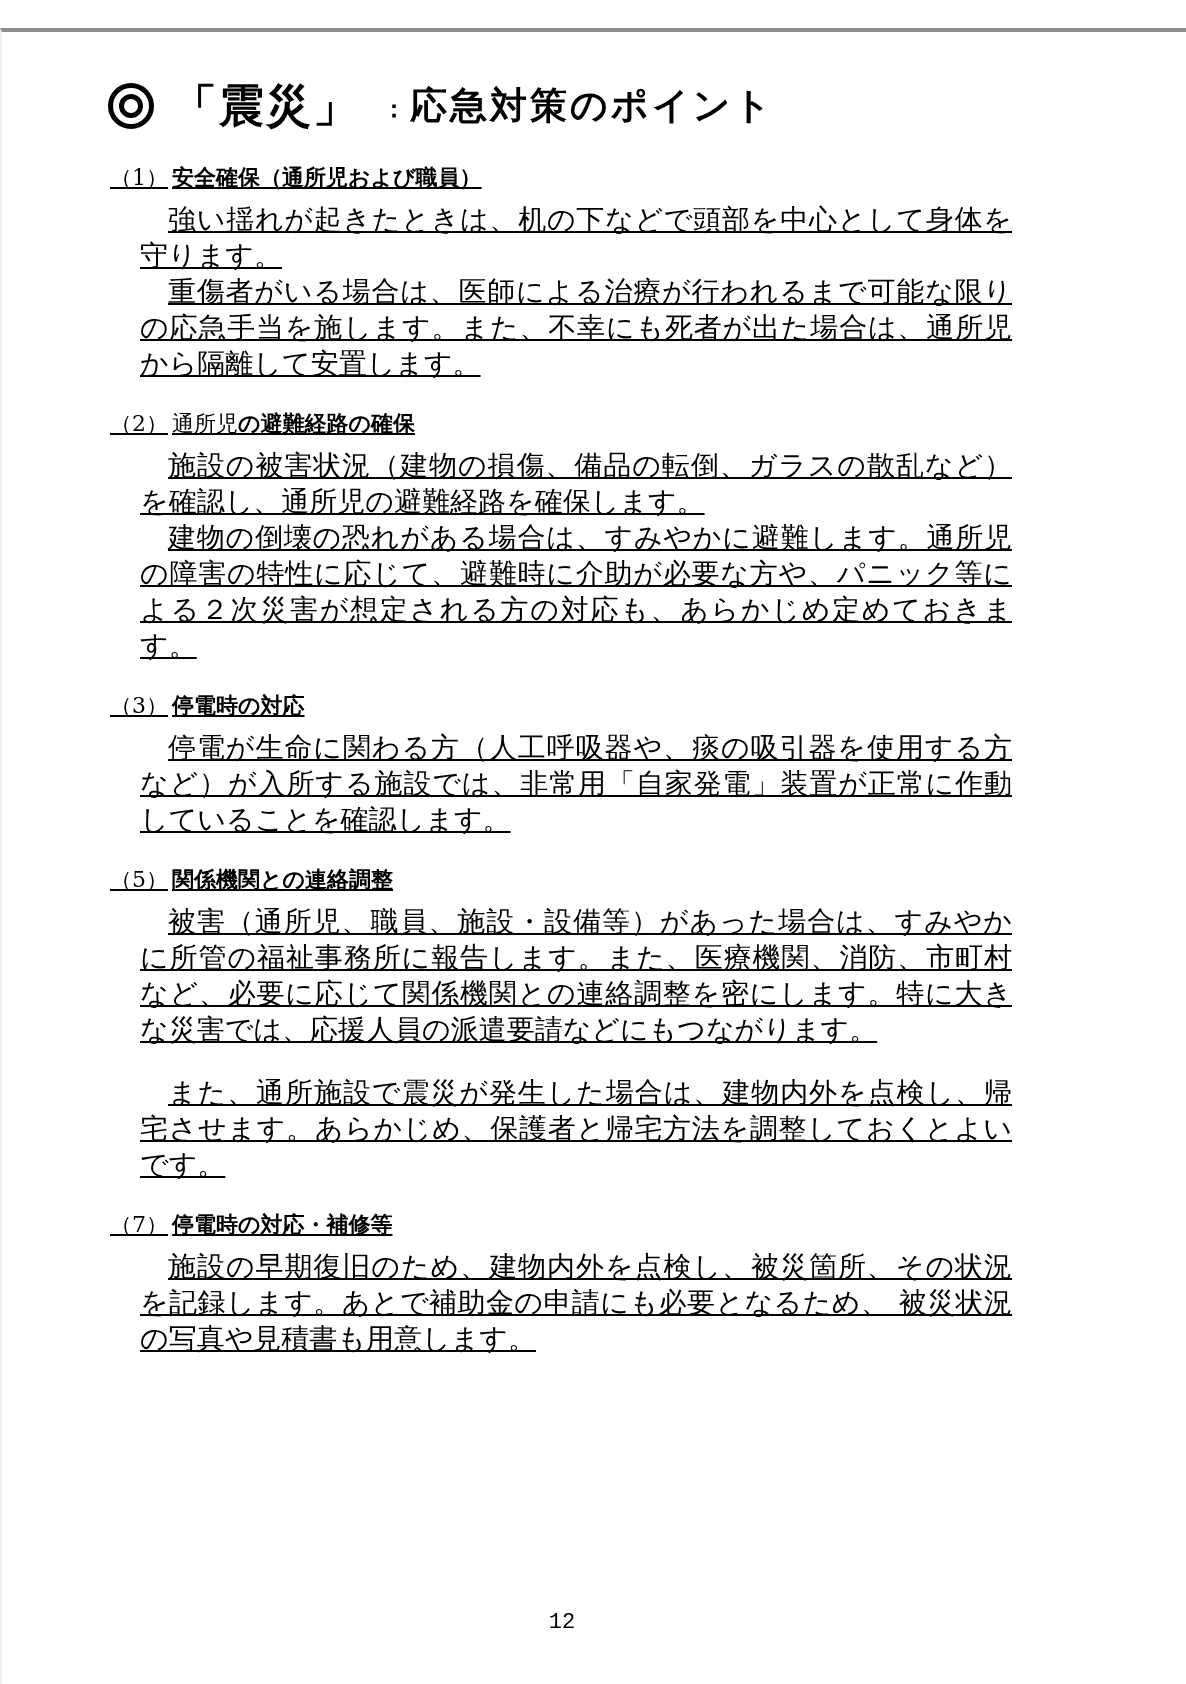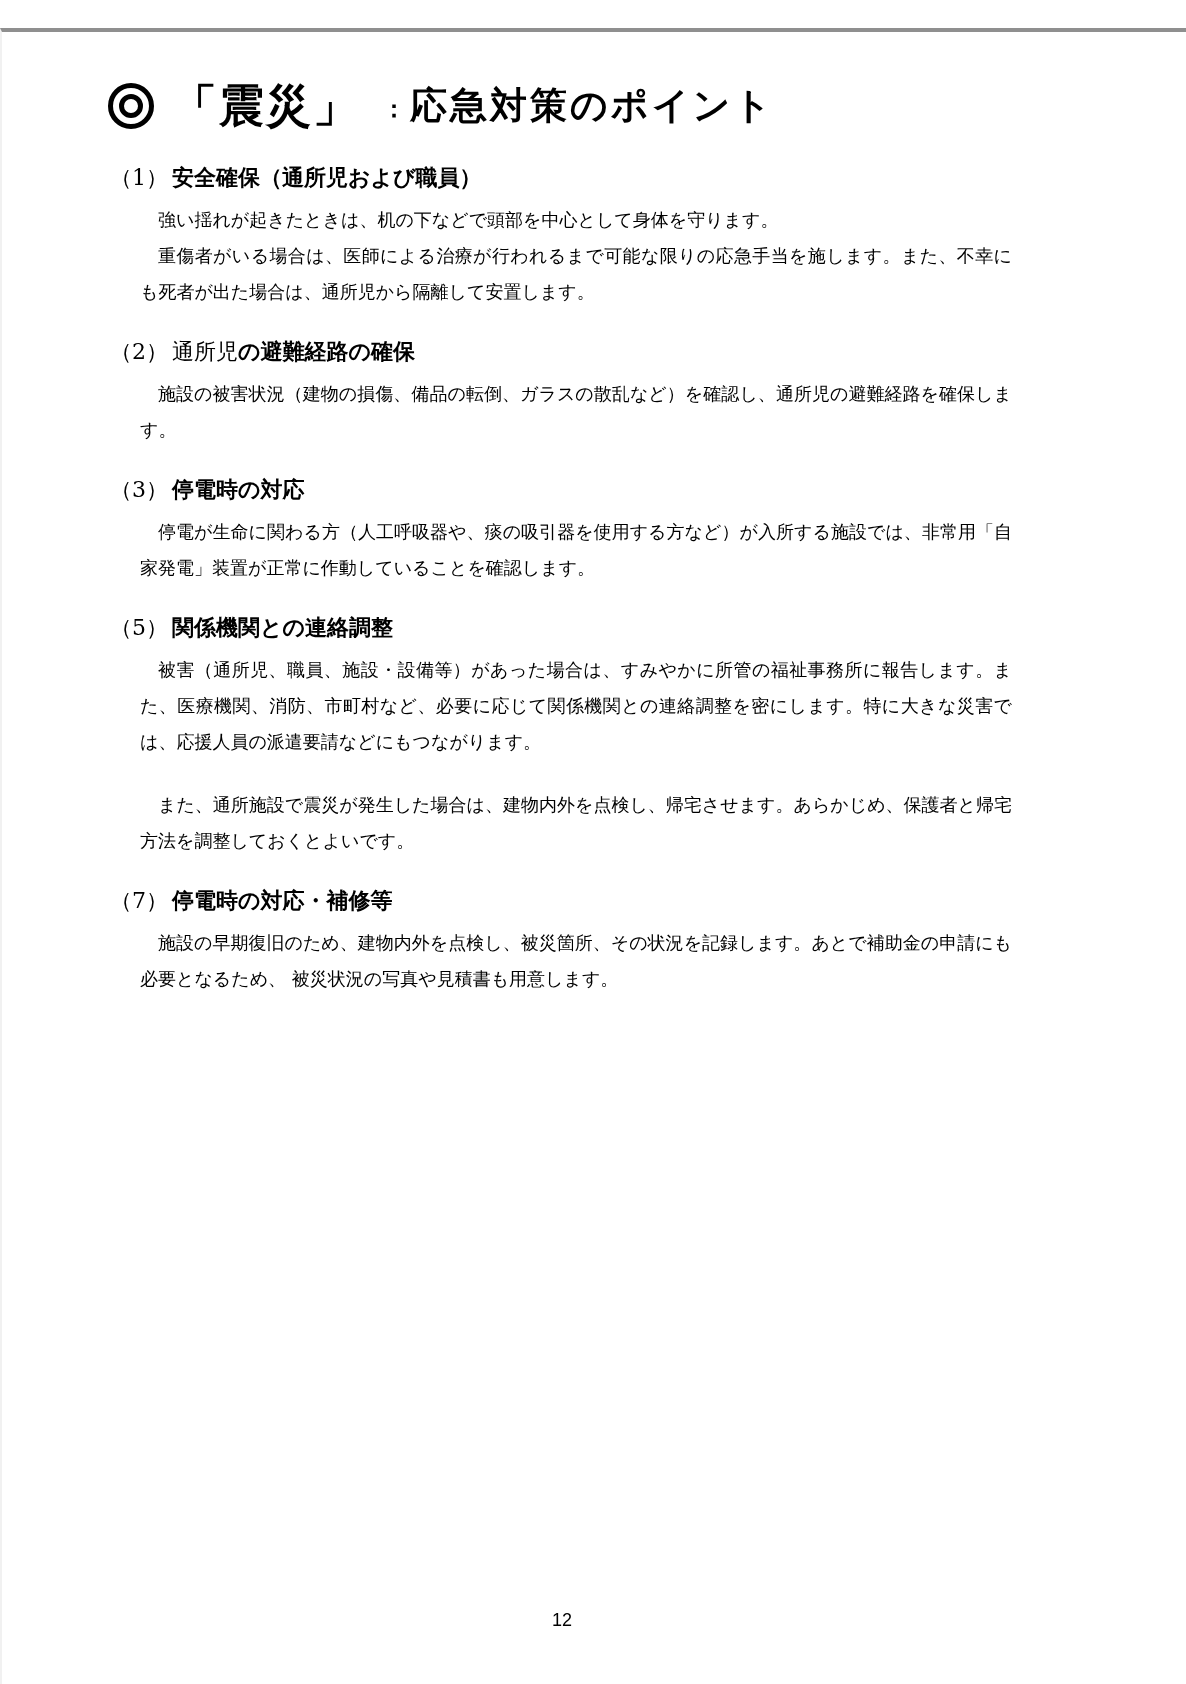--- a/index.html
+++ b/index.html
@@ -39,21 +39,21 @@
     content: "";
     width: 14px; height: 14px;
     border: 5px solid #000;
     border-radius: 50%;
   }
   .title-main  { font-size: 45px; letter-spacing: 2px; }
   .title-colon { font-size: 24px; margin: 6px 4px 0 22px; }
   .title-sub   { font-size: 37px; letter-spacing: 3px; }
 
   
-  .sec { margin-top: 27px; }
+  .sec { margin-top: 27px; text-decoration: underline; }
   .sec-heading {
     margin: 0 0 9px 2px;
     font-size: 22px;
     line-height: 30px;
     font-weight: bold;
     font-family: "DejaVu Sans", "Liberation Sans", sans-serif;
   }
   .sec-num {
     font-family: "DejaVu Serif", "Liberation Serif", serif;
     font-weight: normal;
@@ -61,36 +61,36 @@
   }
   .sec-pre {
     font-family: "DejaVu Serif", "Liberation Serif", serif;
     font-weight: normal;
   }
   .sec-main { font-weight: bold; }
 
   .sec p {
     margin: 0 0 0 32px;
     width: 872px;
-    font-size: 18px;
+    font-size: 28px;
     line-height: 36px;
     text-indent: 1em;
     text-align: justify;
     text-justify: inter-ideograph;
   }
 
   
   .page-number {
     position: absolute;
     top: 1578px;
     left: 0;
     width: 1120px;
     text-align: center;
-    font-size: 18px;
-    font-family: Liberation Sans, sans-serif;
+    font-size: 22px;
+    font-family: Liberation Mono, monospace;
   }
 </style>
 </head>
 <body>
 
 <div class="page">
 
   <h1 class="title">
     <span class="marker"></span>
     <span class="title-main">「震災」</span>
@@ -100,20 +100,21 @@
 
   <section class="sec">
     <h2 class="sec-heading"><span class="sec-num">（1）</span><span class="sec-pre"></span><span class="sec-main">安全確保（通所児および職員）</span></h2>
     <p>強い揺れが起きたときは、机の下などで頭部を中心として身体を守ります。</p>
     <p>重傷者がいる場合は、医師による治療が行われるまで可能な限りの応急手当を施します。また、不幸にも死者が出た場合は、通所児から隔離して安置します。</p>
   </section>
 
   <section class="sec">
     <h2 class="sec-heading"><span class="sec-num">（2）</span><span class="sec-pre">通所児</span><span class="sec-main">の避難経路の確保</span></h2>
     <p>施設の被害状況（建物の損傷、備品の転倒、ガラスの散乱など）を確認し、通所児の避難経路を確保します。</p>
+    <p>建物の倒壊の恐れがある場合は、すみやかに避難します。通所児の障害の特性に応じて、避難時に介助が必要な方や、パニック等による２次災害が想定される方の対応も、あらかじめ定めておきます。</p>
   </section>
 
   <section class="sec">
     <h2 class="sec-heading"><span class="sec-num">（3）</span><span class="sec-pre"></span><span class="sec-main">停電時の対応</span></h2>
     <p>停電が生命に関わる方（人工呼吸器や、痰の吸引器を使用する方など）が入所する施設では、非常用「自家発電」装置が正常に作動していることを確認します。</p>
   </section>
 
   <section class="sec">
     <h2 class="sec-heading"><span class="sec-num">（5）</span><span class="sec-pre"></span><span class="sec-main">関係機関との連絡調整</span></h2>
     <p>被害（通所児、職員、施設・設備等）があった場合は、すみやかに所管の福祉事務所に報告します。また、医療機関、消防、市町村など、必要に応じて関係機関との連絡調整を密にします。特に大きな災害では、応援人員の派遣要請などにもつながります。</p>

